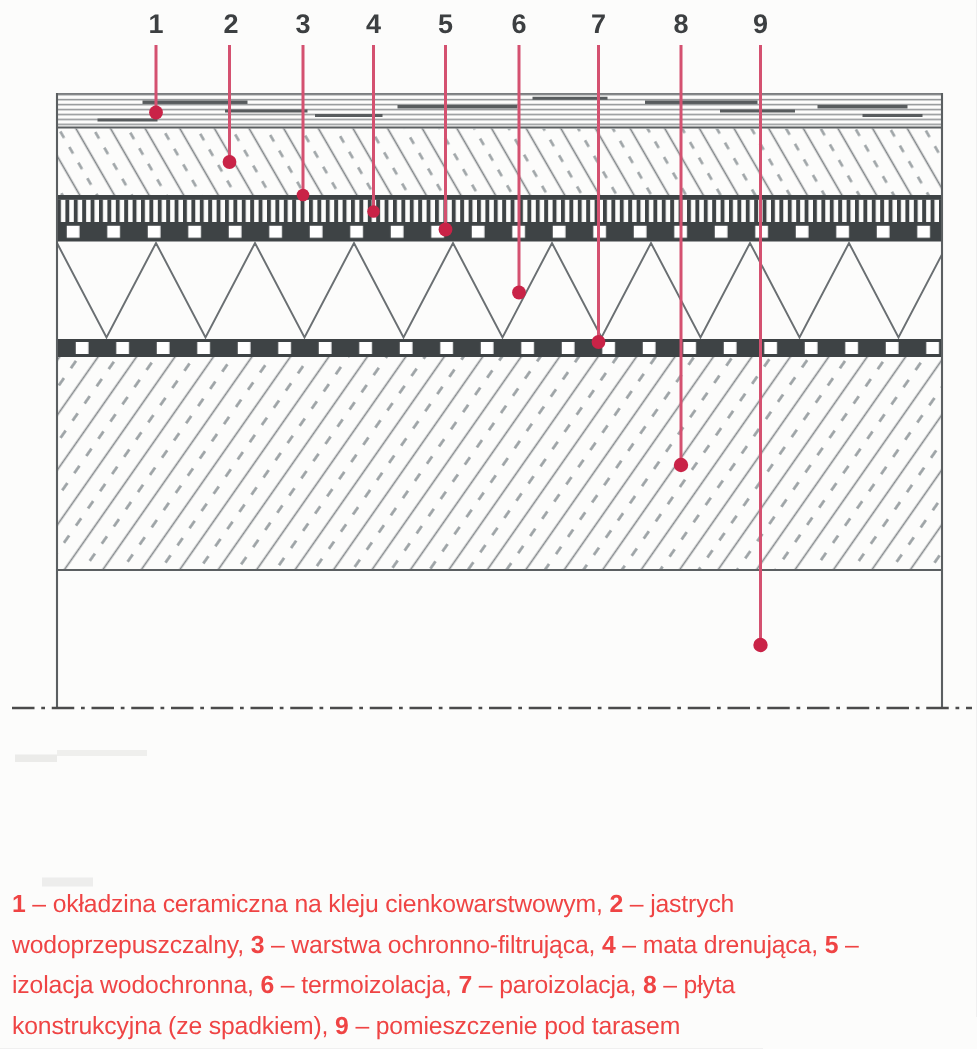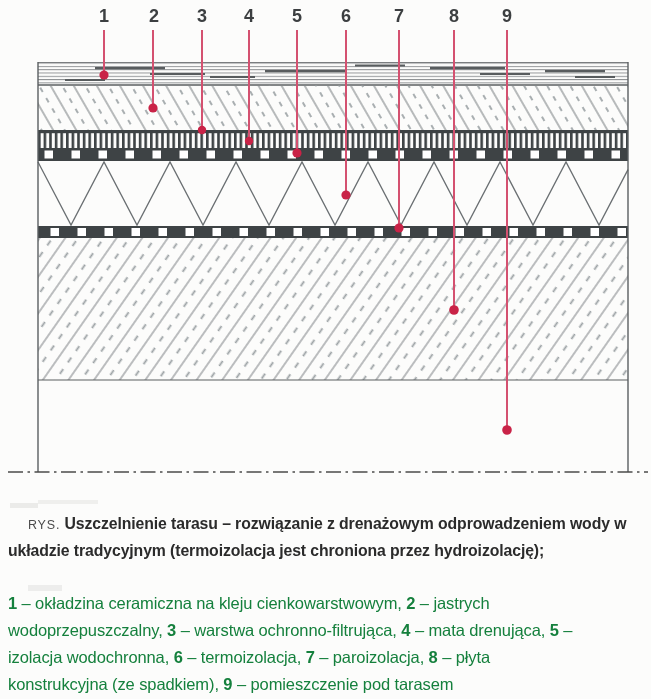--- a/index.html
+++ b/index.html
@@ -18,21 +18,21 @@
   .caption{
     position:absolute;left:8px;top:511px;width:636px;margin:0;
     font-size:15.8px;font-weight:bold;line-height:26px;color:#2b2b2b;
     text-indent:20px;letter-spacing:-0.1px;
   }
   .caption .rys{
     font-size:12.5px;font-weight:normal;color:#4c4c4c;letter-spacing:0.8px;
   }
   .legend{
     position:absolute;left:8px;top:590px;width:585px;margin:0;
-    font-size:16.5px;line-height:27px;color:#15803d;letter-spacing:-0.1px;
+    font-size:16.5px;line-height:27px;color:#ef4444;letter-spacing:-0.1px;
   }
   .legend b{font-weight:bold;}
   .artifact{position:absolute;background:#dcdcda;}
 </style>
 </head>
 <body>
 
 <div class="page">
 
   <div class="figure">
@@ -155,17 +155,16 @@
         <circle cx="454" cy="310" r="4.8"></circle>
         <circle cx="507" cy="430" r="4.8"></circle>
       </g>
     </svg>
   </div>
 
   <div class="artifact" style="left:10px;top:503px;width:28px;height:5px;opacity:.55"></div>
   <div class="artifact" style="left:38px;top:500px;width:60px;height:4px;opacity:.4"></div>
   <div class="artifact" style="left:28px;top:585px;width:34px;height:6px;opacity:.45"></div>
 
-  <p class="caption"><span class="rys">RYS.</span><span> Uszczelnienie tarasu – rozwiązanie z drenażowym odprowadzeniem wody w układzie tradycyjnym (termoizolacja jest chroniona przez hydroizolację);</span></p>
 
   <p class="legend"><b>1</b><span> – okładzina ceramiczna na kleju cienkowarstwowym, </span><b>2</b><span> – jastrych wodoprzepuszczalny, </span><b>3</b><span> – warstwa ochronno-filtrująca, </span><b>4</b><span> – mata drenująca, </span><b>5</b><span> – izolacja wodochronna, </span><b>6</b><span> – termoizolacja, </span><b>7</b><span> – paroizolacja, </span><b>8</b><span> – płyta konstrukcyjna (ze spadkiem), </span><b>9</b><span> – pomieszczenie pod tarasem</span></p>
 
 </div>
 
 </body></html>

